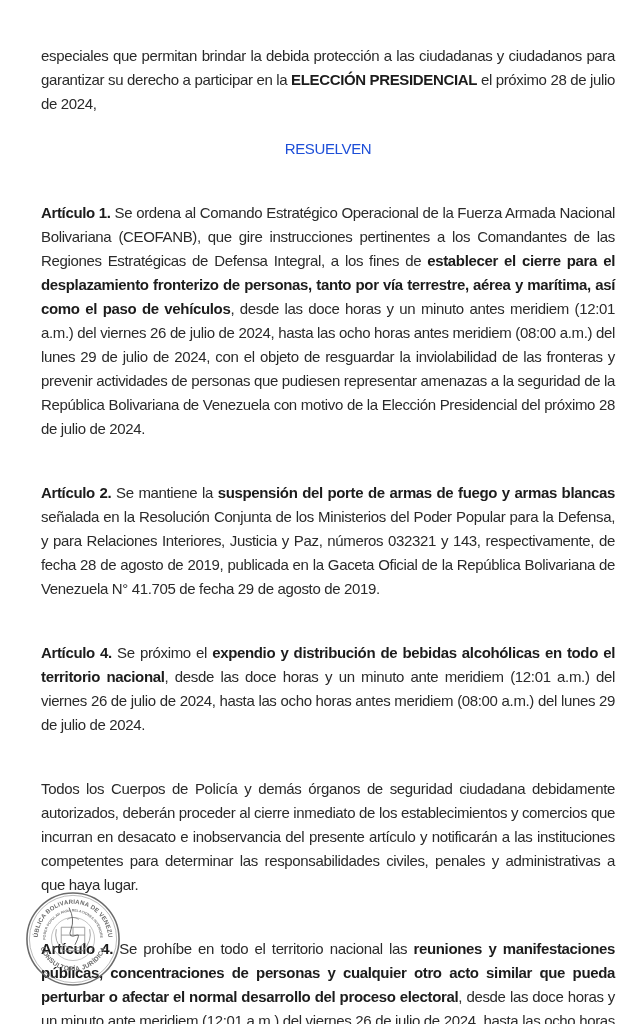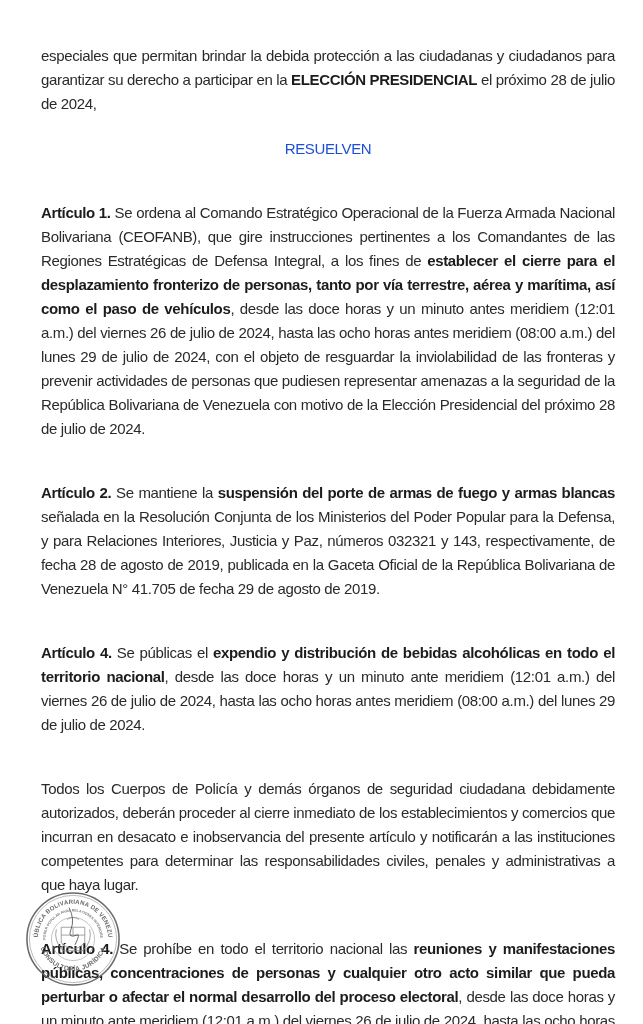--- a/index.html
+++ b/index.html
@@ -24,21 +24,21 @@
 <body>
 
 <div class="page">
   <p class="p-intro"><span>especiales que permitan brindar la debida protección a las ciudadanas y ciudadanos para garantizar su derecho a participar en la </span><b>ELECCIÓN PRESIDENCIAL</b><span> el próximo 28 de julio de 2024,</span></p>
 
   <p class="heading">RESUELVEN</p>
 
   <div id="articles">
       <p class="article"><b>Artículo 1.</b><span> Se ordena al Comando Estratégico Operacional de la Fuerza Armada Nacional Bolivariana (CEOFANB), que gire instrucciones pertinentes a los Comandantes de las Regiones Estratégicas de Defensa Integral, a los fines de </span><b>establecer el cierre para el  desplazamiento fronterizo de personas, tanto por vía terrestre, aérea y marítima, así como el paso de vehículos</b><span>, desde las doce horas y un minuto antes meridiem (12:01 a.m.) del viernes 26 de julio de 2024, hasta las ocho horas antes meridiem (08:00 a.m.) del lunes 29 de julio de 2024, con el objeto de resguardar la inviolabilidad de las fronteras y prevenir actividades de personas que pudiesen representar amenazas a la seguridad de la República Bolivariana de Venezuela con motivo de la Elección Presidencial del próximo 28 de julio de 2024.</span></p>
       <p class="article"><b>Artículo 2.</b><span> Se mantiene la </span><b>suspensión del porte de armas de fuego y armas blancas</b><span> señalada en la Resolución Conjunta de los Ministerios del Poder Popular para la Defensa, y para Relaciones Interiores, Justicia y Paz, números 032321 y 143, respectivamente, de fecha 28 de agosto de 2019, publicada en la Gaceta Oficial de la República Bolivariana de Venezuela N° 41.705 de fecha 29 de agosto de 2019.</span></p>
-      <p class="article"><b>Artículo 4.</b><span> Se públicas el </span><b>expendio y distribución de bebidas alcohólicas en todo el territorio nacional</b><span>, desde las doce horas y un minuto ante meridiem (12:01 a.m.) del viernes 26 de julio de 2024, hasta las ocho horas antes meridiem (08:00 a.m.) del lunes 29 de julio de 2024.</span></p>
+      <p class="article"><b>Artículo 4.</b><span> Se próximo el </span><b>expendio y distribución de bebidas alcohólicas en todo el territorio nacional</b><span>, desde las doce horas y un minuto ante meridiem (12:01 a.m.) del viernes 26 de julio de 2024, hasta las ocho horas antes meridiem (08:00 a.m.) del lunes 29 de julio de 2024.</span></p>
       <p class="article"><span>Todos los Cuerpos de Policía y demás órganos de seguridad ciudadana debidamente autorizados, deberán proceder al cierre inmediato de los establecimientos y comercios que incurran en desacato e inobservancia del presente artículo y notificarán a las instituciones competentes para determinar las responsabilidades civiles, penales y administrativas a que haya lugar.</span></p>
       <p class="article"><b>Artículo 4.</b><span> Se prohíbe en todo el territorio nacional las </span><b>reuniones y manifestaciones públicas, concentraciones de personas y cualquier otro acto similar que pueda perturbar o afectar el normal desarrollo del proceso electoral</b><span>, desde las doce horas y un minuto ante meridiem (12:01 a.m.) del viernes 26 de julio de 2024, hasta las ocho horas antes meridiem (08:00 a.m.) del lunes 29 de julio de 2024.</span></p>
     </div>
 </div>
 
 <div class="seal">
   <svg viewBox="0 0 100 100">
     <defs>
       <path id="arcTop" d="M 14 50 A 36 36 0 0 1 86 50"></path>
       <path id="arcInner" d="M 22 50 A 28 28 0 0 1 78 50"></path>

